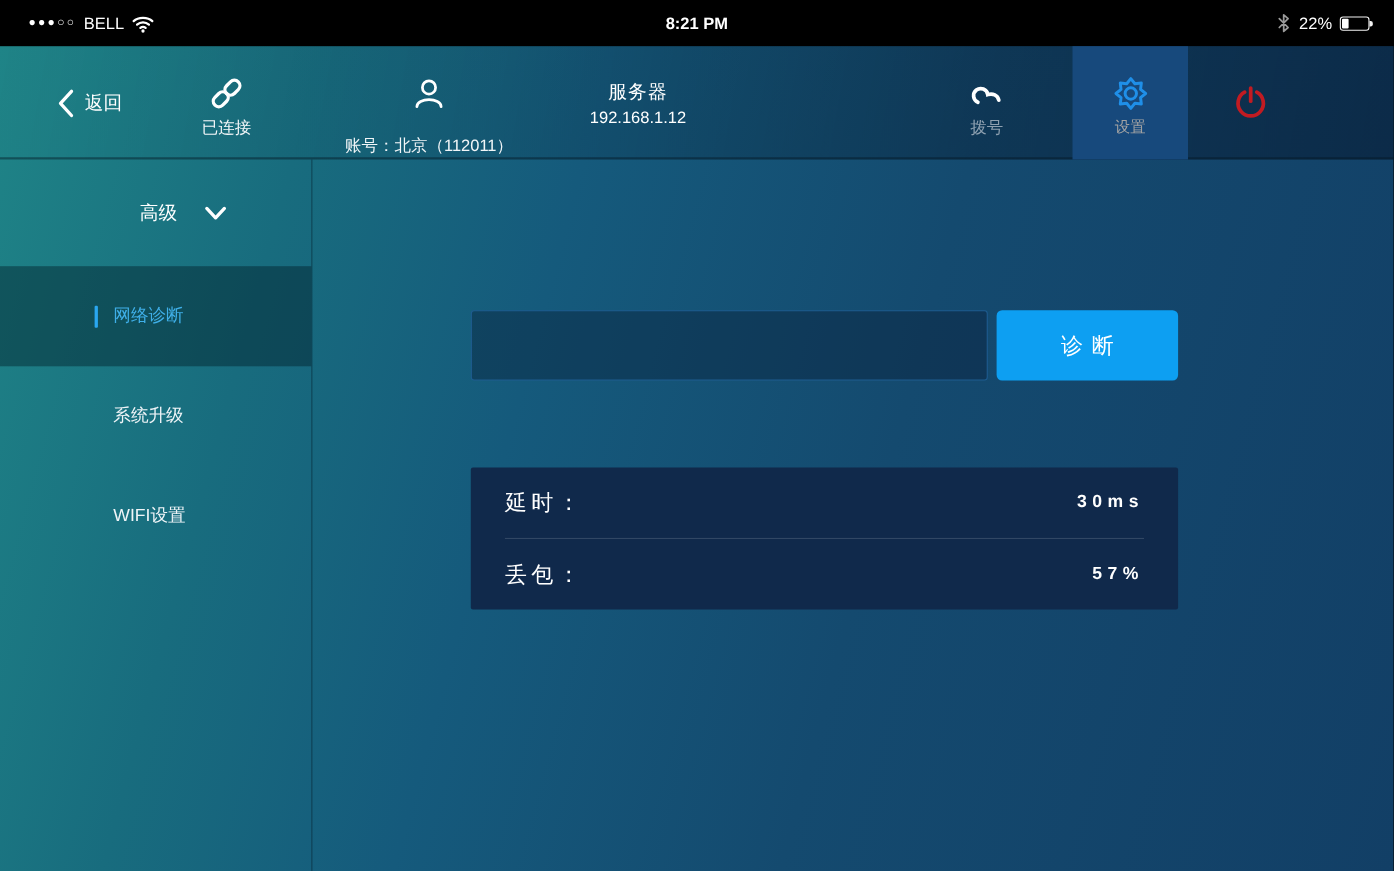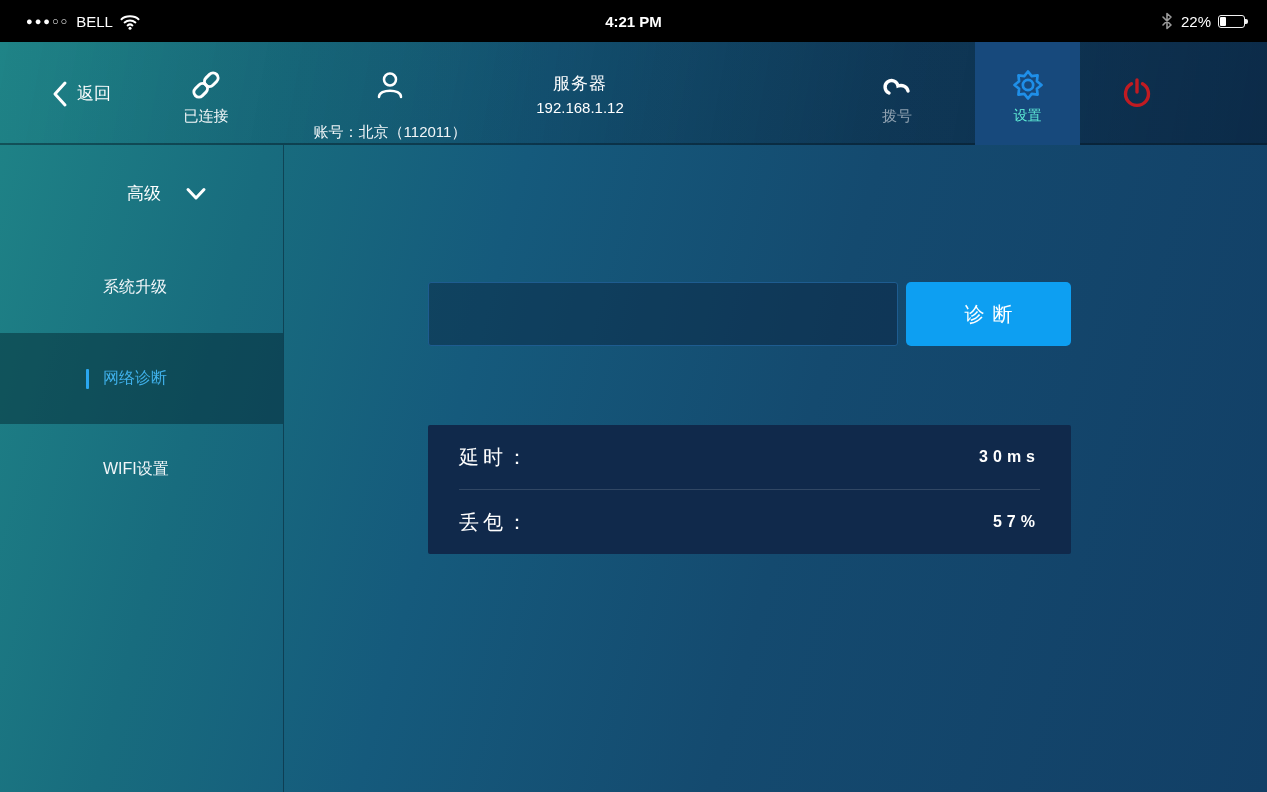--- a/index.html
+++ b/index.html
@@ -36,21 +36,21 @@
     align-items:center; justify-content:flex-start; color:#fff; }
   .nav-icon { margin-top:26px; height:34px; display:flex; align-items:center; justify-content:center; }
   .nav-label { margin-top:5px; font-size:15px; color:#f2f6f8; }
   .back { position:absolute; left:52px; top:0; height:103px; display:flex; align-items:center; gap:9px;
     color:#fff; font-size:17px; cursor:pointer; }
   .acct-col { justify-content:flex-start;gap:16px; }
   .srv-title { margin-top:30px; font-size:17px; letter-spacing:1px; }
   .srv-addr { margin-top:4px; font-size:15px; }
   .dial-label { color:#8ea0b0; }
   .settings-tab { background:#17497c; }
-  .settings-label { color:#5eead4; font-size:14px;text-align:right; }
+  .settings-label { color:#a3a3a3; font-size:14px;text-align:right; }
   .power { position:absolute; left:1108px; top:0; width:58px; height:103px; display:flex;
     align-items:center; justify-content:center; cursor:pointer; }
 
   
   .sidebar { position:absolute; left:0; top:103px; width:284px; height:647px;
     border-right:1px solid rgba(4,22,36,0.45); }
   .side-group { height:97px; display:flex; align-items:center; padding-left:103px; gap:24px;
     color:#fff; font-size:17px; cursor:pointer;margin-left:24px; }
   .side-item { position:relative; height:91px; display:flex; align-items:center; padding-left:103px;
     color:#f0f5f8; font-size:16px; cursor:pointer; }
@@ -89,21 +89,21 @@
       <span class="sb-carrier">BELL</span>
       <span>
         <svg width="20" height="17" viewBox="0 0 20 17" fill="none" stroke="#fff" stroke-width="2" stroke-linecap="round">
           <path d="M1.5 6.2 C5.5 2.2 14.5 2.2 18.5 6.2"></path>
           <path d="M4.6 9.4 C7.6 6.7 12.4 6.7 15.4 9.4"></path>
           <path d="M7.6 12.4 C9 11.2 11 11.2 12.4 12.4"></path>
           <circle cx="10" cy="15.2" r="1.5" fill="#fff" stroke="none"></circle>
         </svg>
       </span>
     </div>
-    <div class="sb-center">4:21 PM</div>
+    <div class="sb-center">8:21 PM</div>
     <div class="sb-right">
       <span>
         <svg width="14" height="20" viewBox="0 0 14 20" fill="none" stroke="#9a9a9a" stroke-width="1.6" stroke-linejoin="round" stroke-linecap="round">
           <path d="M3 6 L11 14 L7 17.5 L7 2.5 L11 6 L3 14"></path>
         </svg>
       </span>
       <span class="sb-batt-pct">22%</span>
       <span class="battery">
         <span class="battery-fill"></span>
         <span class="battery-nub"></span>
@@ -182,26 +182,26 @@
 
     <div class="sidebar">
       <div class="side-group">
         <span>高级</span>
         <span>
           <svg width="22" height="14" viewBox="0 0 22 14" fill="none" stroke="#fff" stroke-width="3" stroke-linecap="round" stroke-linejoin="round">
             <polyline points="3,2.5 11,11 19,2.5"></polyline>
           </svg>
         </span>
       </div>
-      <div class="side-item">
-        <span>系统升级</span>
-      </div>
       <div class="side-item selected">
         <span class="side-marker"></span>
         <span>网络诊断</span>
+      </div>
+      <div class="side-item">
+        <span>系统升级</span>
       </div>
       <div class="side-item">
         <span>WIFI设置</span>
       </div>
     </div>
 
     <div class="main">
       <input class="diag-input" type="text" value="" style="">
       <button class="diag-btn">诊断</button>
 

